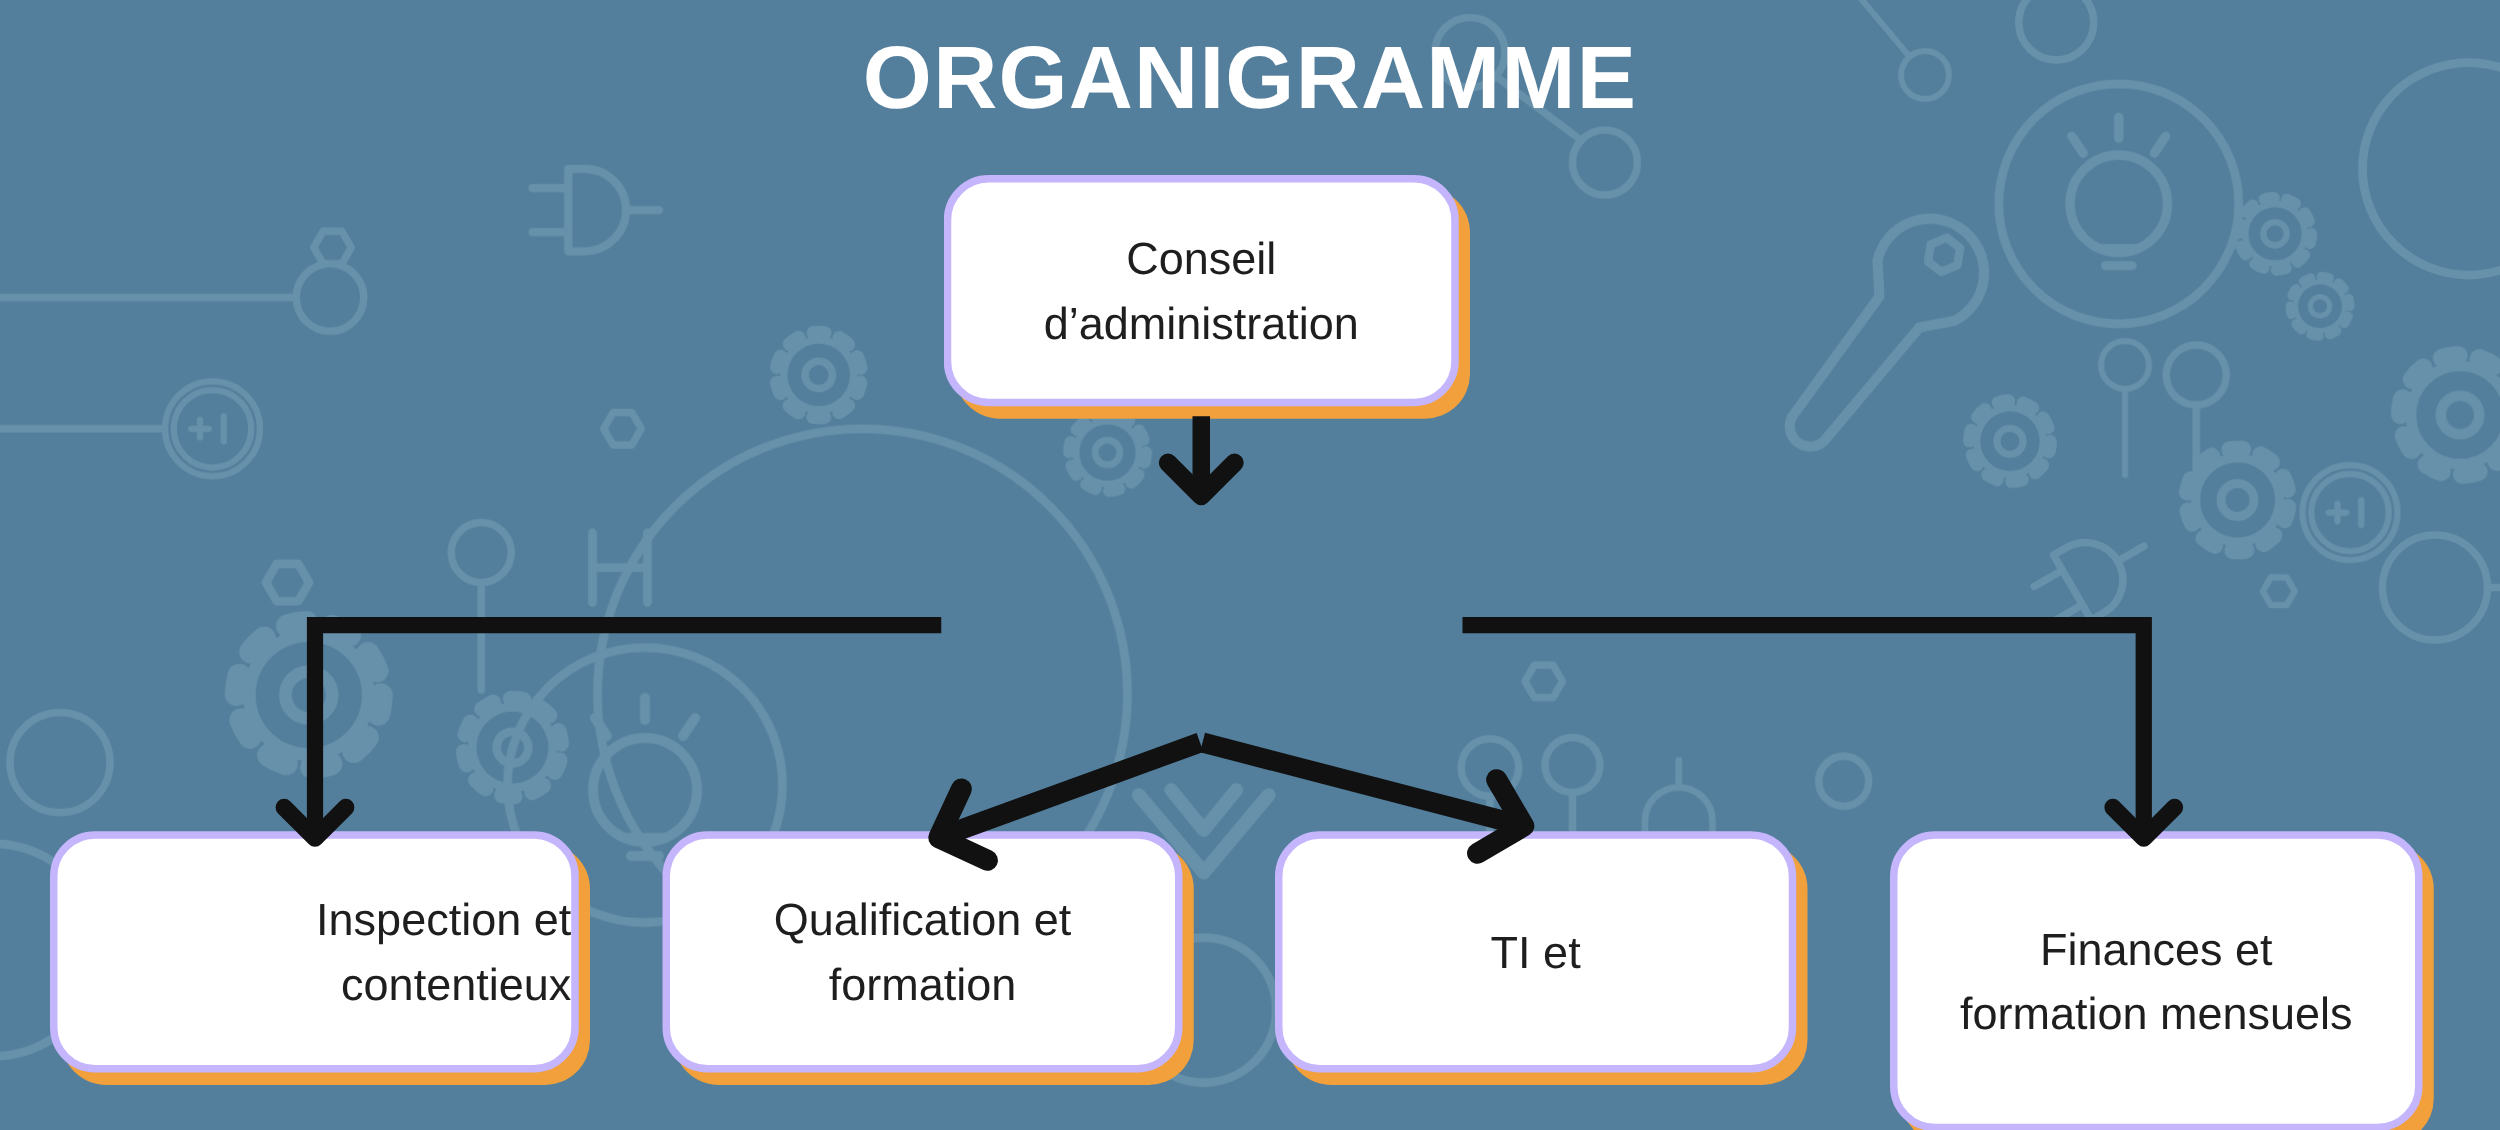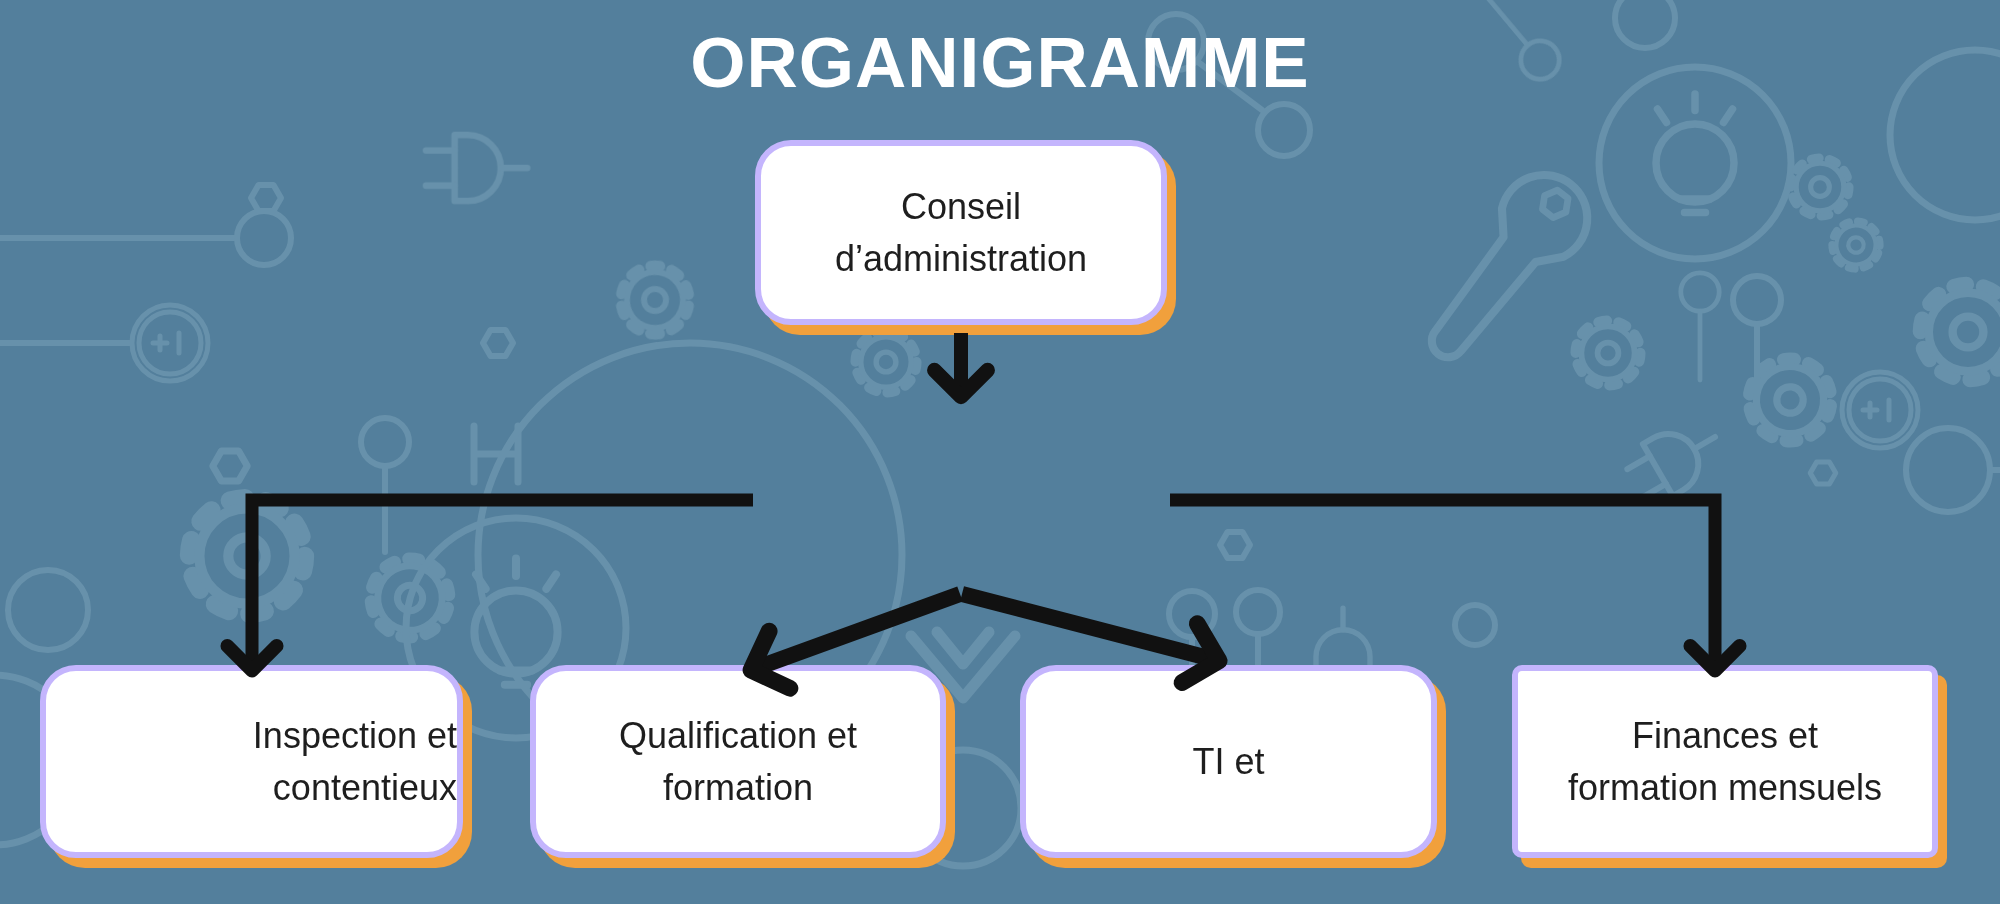--- a/index.html
+++ b/index.html
@@ -20,21 +20,21 @@
     box-shadow:9px 10px 0 0 #f1a03c;
     display:flex;flex-direction:column;justify-content:center;align-items:center;
     text-align:center;color:#1e1e1e;font-size:36px;line-height:1.42;font-weight:500;
   }
   .node span{display:block;}
   .node-conseil{left:755px;top:140px;width:412px;height:185px;}
   .node-direction{left:753px;top:402px;width:417px;height:191px;}
   .node-inspection{left:40px;top:665px;width:423px;height:193px;align-items:flex-end;}
   .node-qualification{left:530px;top:665px;width:416px;height:193px;}
   .node-ti{left:1020px;top:665px;width:417px;height:193px;}
-  .node-finances{left:1512px;top:665px;width:426px;height:193px;border-radius:10px;}
+  .node-finances{left:1512px;top:665px;width:426px;height:240px;}
   .connectors{position:absolute;left:0;top:0;z-index:3;pointer-events:none;}
 </style>
 </head>
 <body>
 
 <div class="canvas">
 
   <svg class="bg-pattern" width="2000" height="904" viewBox="0 0 2000 904" aria-hidden="true">
     <defs>
       <g id="gear">

